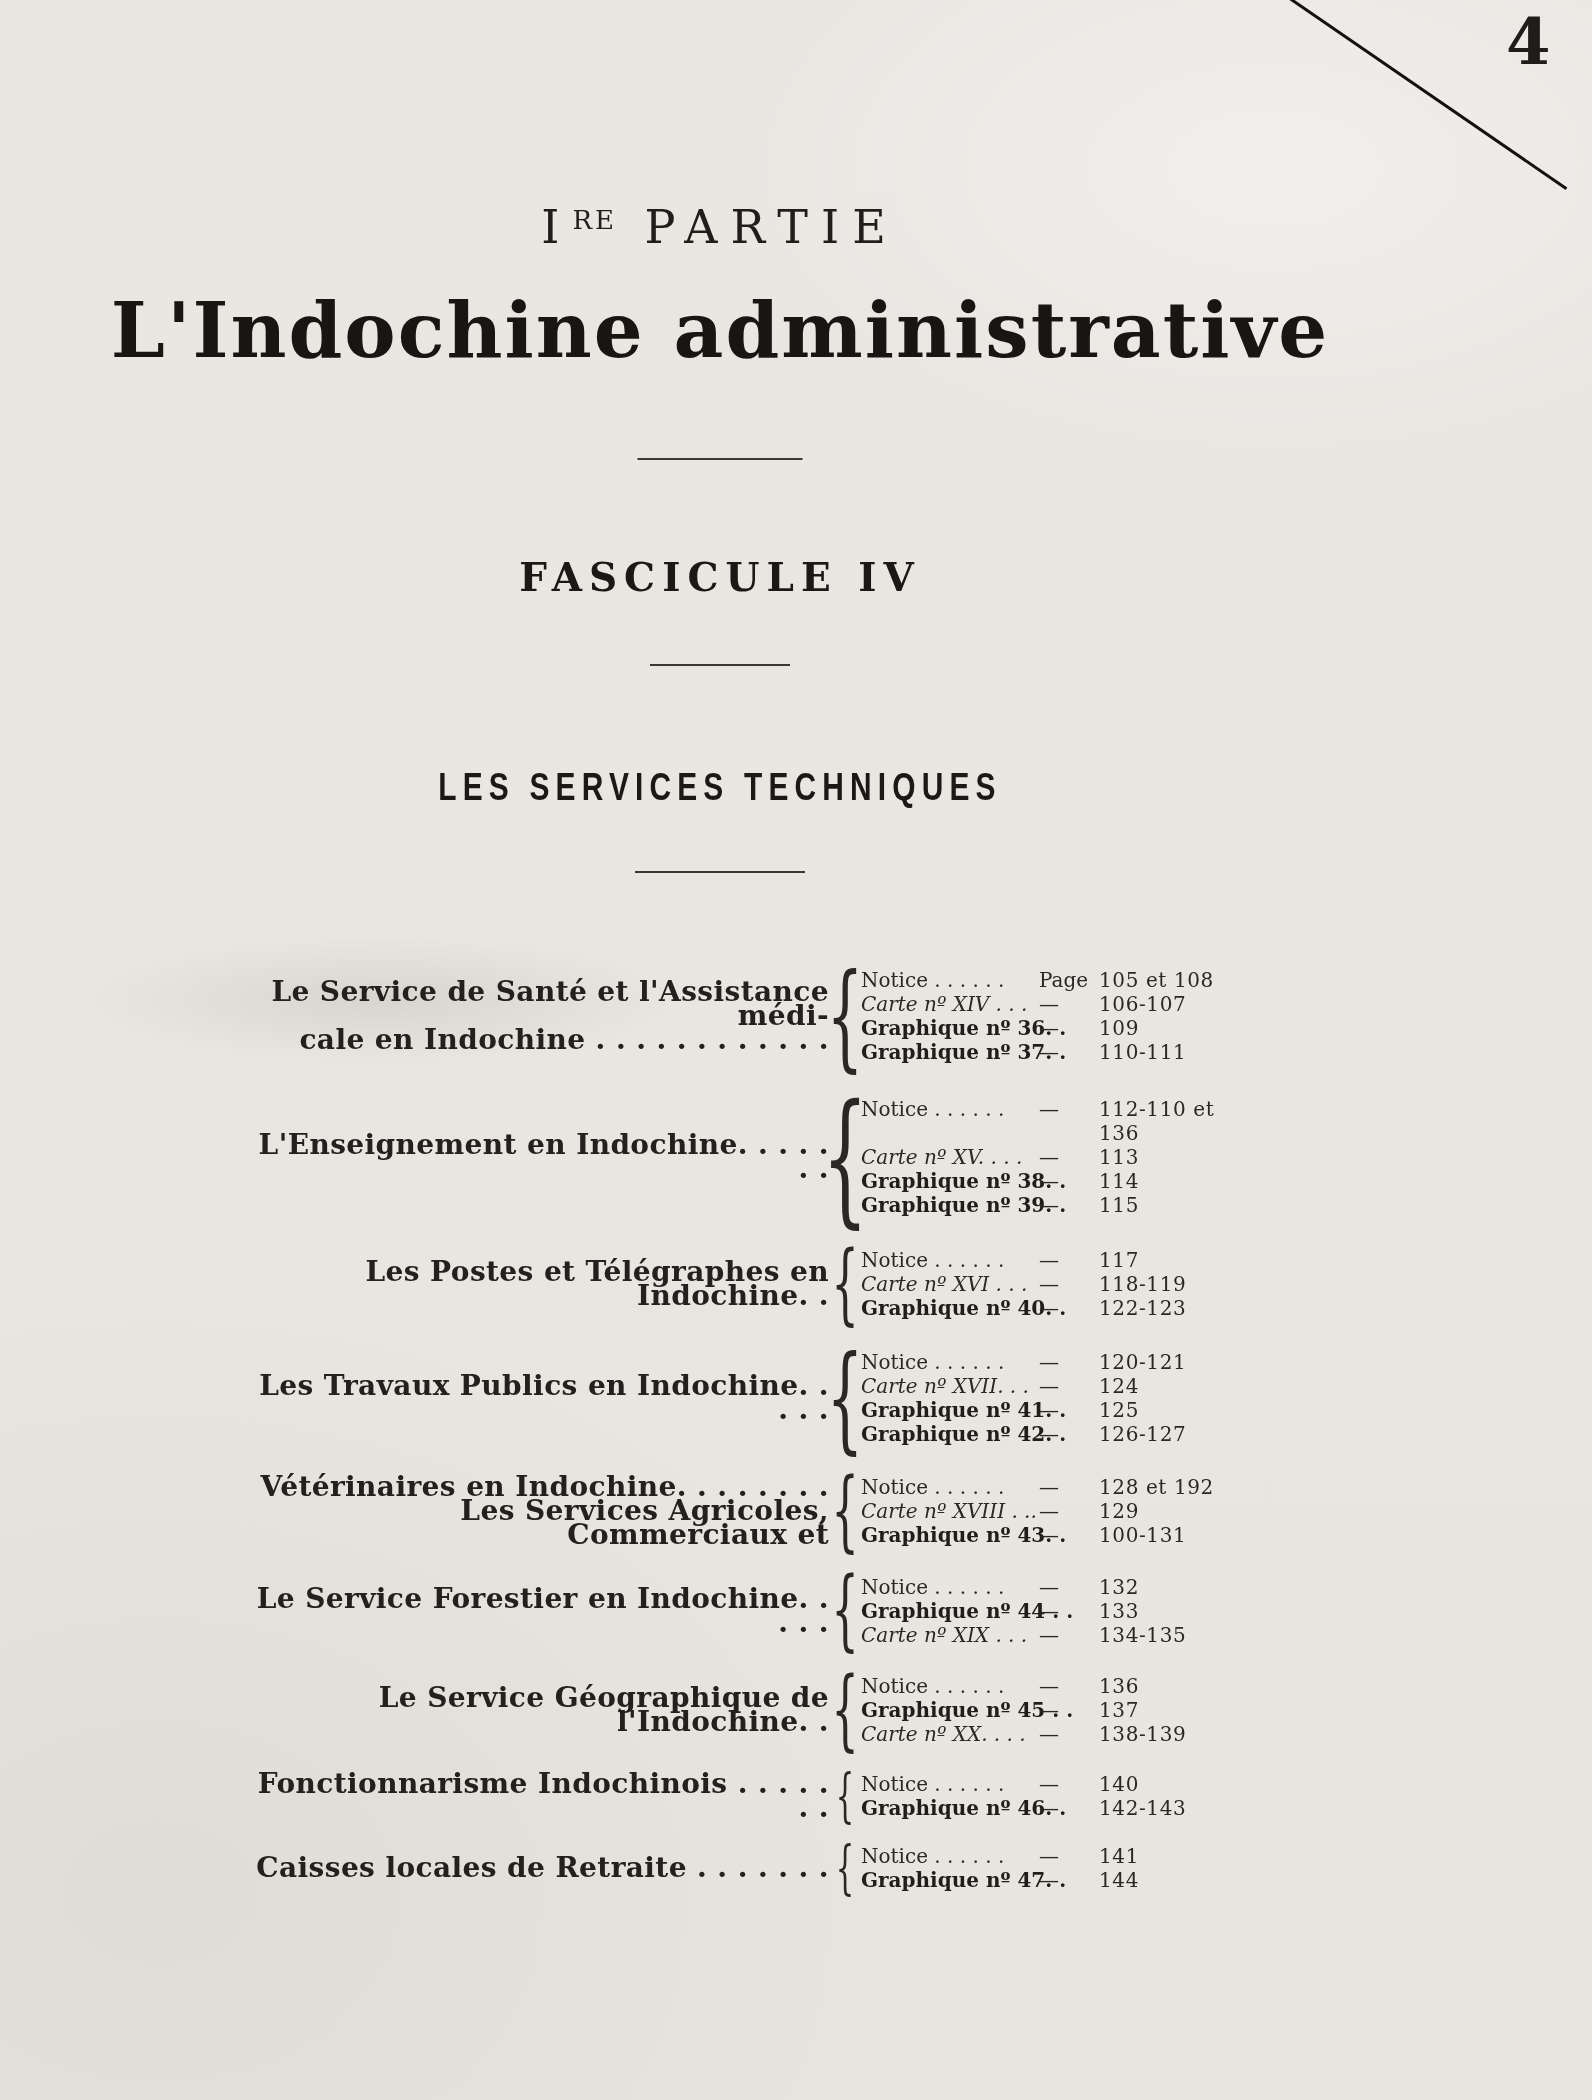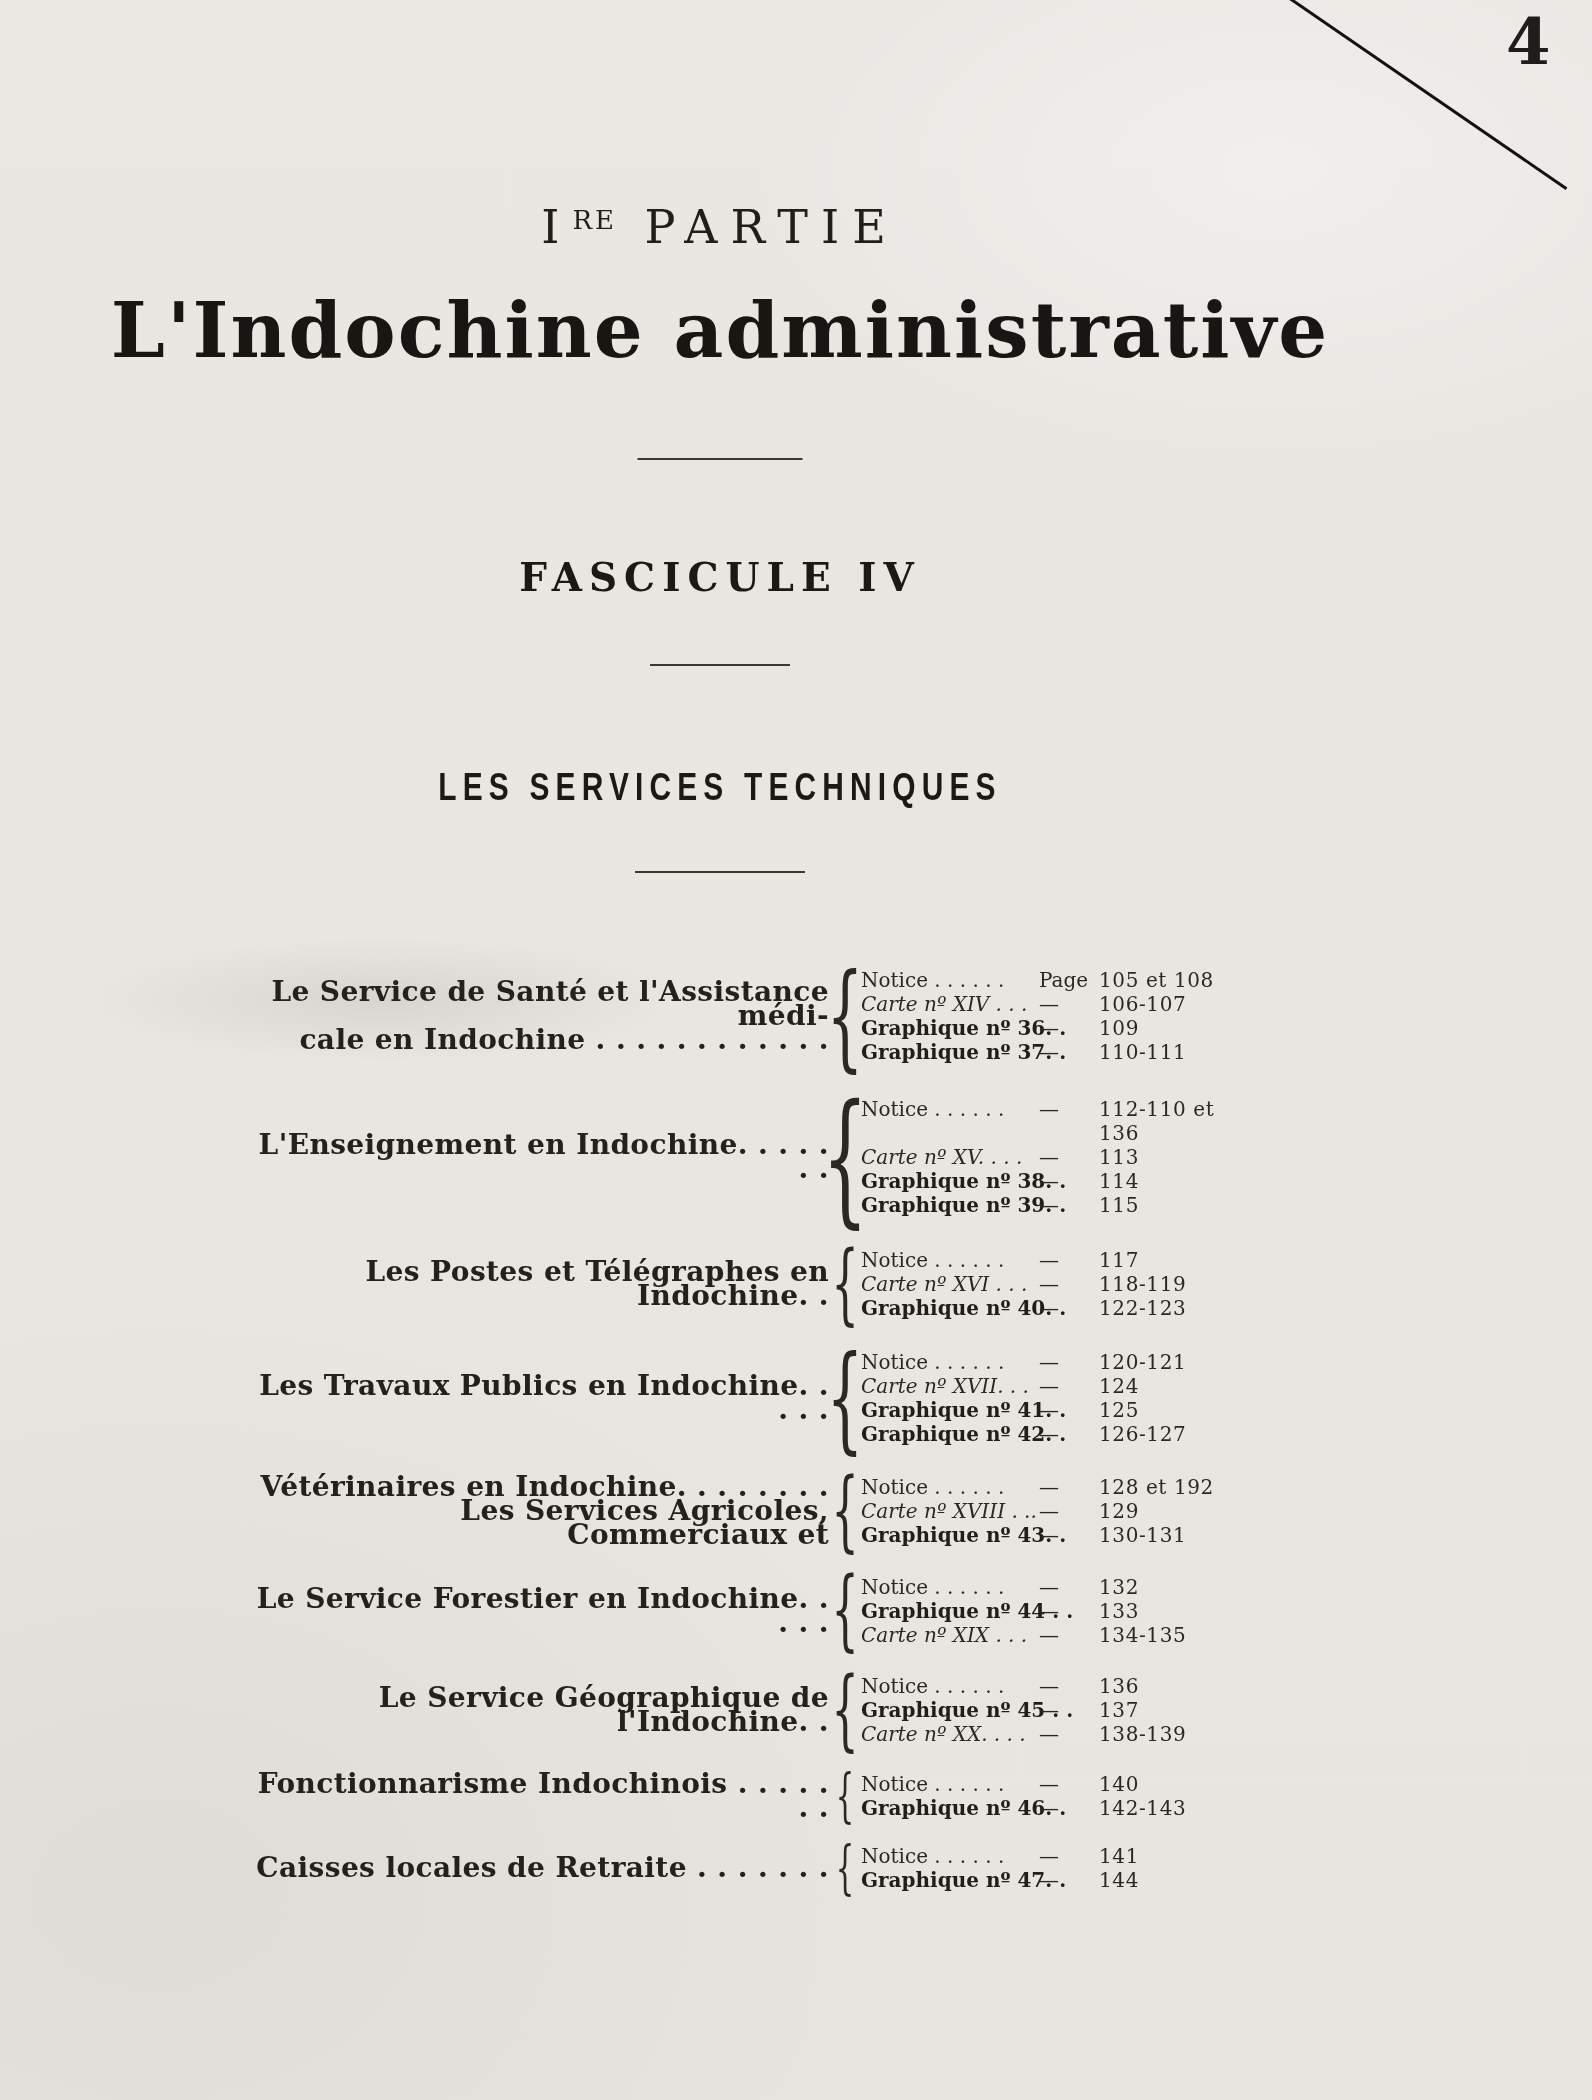--- a/index.html
+++ b/index.html
@@ -232,21 +232,21 @@
             <span class="item-pages">128 et 192</span>
           </div>
           <div class="toc-item">
             <span class="item-name italic">Carte nº XVIII . ..</span>
             <span class="item-ref">—</span>
             <span class="item-pages">129</span>
           </div>
           <div class="toc-item">
             <span class="item-name bold">Graphique nº 43. .</span>
             <span class="item-ref">—</span>
-            <span class="item-pages">130-131</span>
+            <span class="item-pages">100-131</span>
           </div>
         </div>
       </div>
       <div class="toc-entry">
         <div class="toc-label">
           <div class="toc-label-line">Le Service Forestier en Indochine. . . . .</div>
         </div>
         <div class="toc-brace" style="font-size: 87px;">{</div>
         <div class="toc-items">
           <div class="toc-item">

